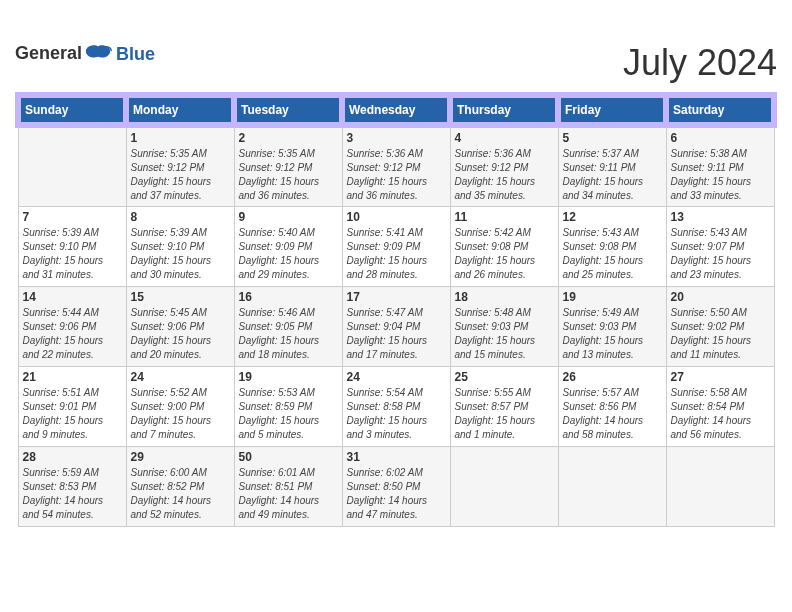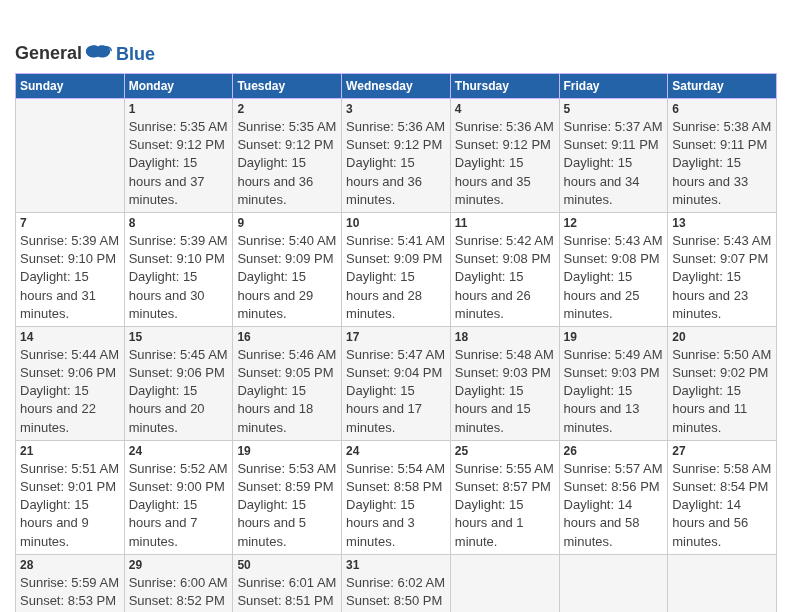--- a/index.html
+++ b/index.html
@@ -48,21 +48,21 @@
       border-collapse: collapse;
       table-layout: fixed;
     }
     thead tr th {
       background-color: #2563a8;
       color: white;
       padding: 5px 4px;
       font-size: 12px;
       font-weight: bold;
       text-align: left;
-      border: 1px solid #c4b5fd;
+      border: 6px solid #c4b5fd;
     }
     tbody tr td {
       border: 1px solid #ccc;
       vertical-align: top;
       padding: 3px 4px;
       font-size: 9.5px;
       color: #333;
       height: 80px;
     }
     tbody tr:nth-child(odd) td {
@@ -71,41 +71,43 @@
     tbody tr:nth-child(even) td {
       background-color: #ffffff;
     }
     .date-num {
       font-size: 12px;
       font-weight: bold;
       display: block;
       margin-bottom: 2px;
     }
     .cell-content {
-      font-size: 13px;
+      font-size: 10px;
       line-height: 1.4;
       color: #444;
+      font-style: italic;
     }
   </style>
 </head>
 <body>
 
 <div class="container">
   <div class="header-area">
     <div class="logo">
       <div style="display:flex; align-items:center;">
         <div style="font-size:18px; font-weight:bold; color:#333; line-height:1.1;">General</div>
         <svg class="logo-icon" viewBox="0 0 30 22" xmlns="http://www.w3.org/2000/svg">
           <path d="M15 3 C18 0, 28 2, 28 8 C28 14, 20 16, 15 14 C10 16, 2 14, 2 8 C2 2, 12 0, 15 3Z" fill="#2563a8"></path>
           <path d="M20 4 C24 2, 30 4, 29 8" fill="none" stroke="#2563a8" stroke-width="1.5"></path>
         </svg>
       </div>
       <div style="font-size:18px; font-weight:bold; color:#2563a8; margin-top:2px;">Blue</div>
     </div>
     <div class="title-area">
+      <div class="month-year">July 2024</div>
     </div>
   </div>
 
   <table>
     <thead>
       <tr>
         <th>Sunday</th>
         <th>Monday</th>
         <th>Tuesday</th>
         <th>Wednesday</th>

